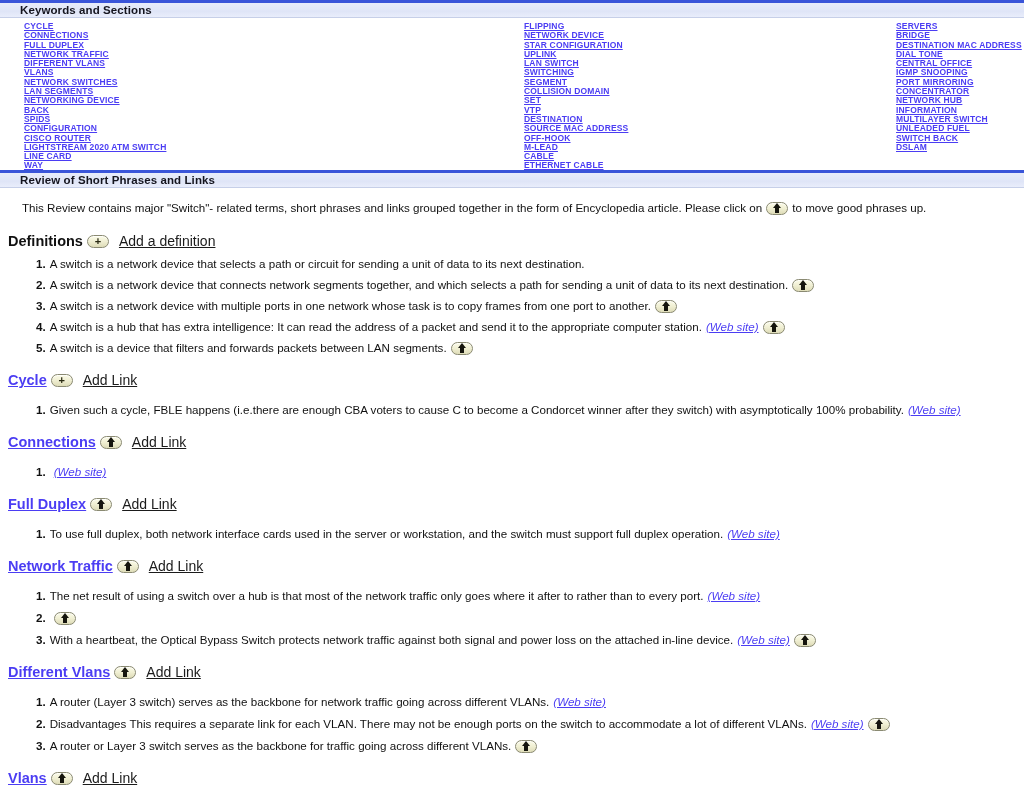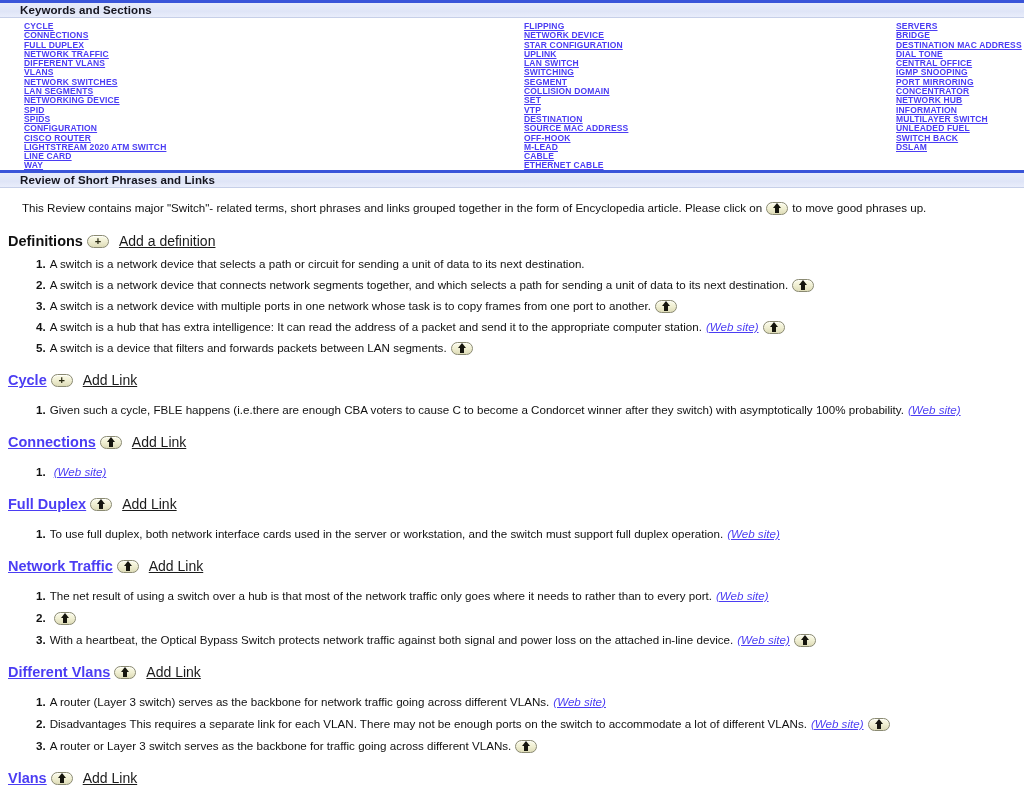--- a/index.html
+++ b/index.html
@@ -180,21 +180,21 @@
   <div class="kwcol c1">
       <span class="kw">CYCLE</span>
       <span class="kw">CONNECTIONS</span>
       <span class="kw">FULL DUPLEX</span>
       <span class="kw">NETWORK TRAFFIC</span>
       <span class="kw">DIFFERENT VLANS</span>
       <span class="kw">VLANS</span>
       <span class="kw">NETWORK SWITCHES</span>
       <span class="kw">LAN SEGMENTS</span>
       <span class="kw">NETWORKING DEVICE</span>
-      <span class="kw">SPID</span>
+      <span class="kw">BACK</span>
       <span class="kw">SPIDS</span>
       <span class="kw">CONFIGURATION</span>
       <span class="kw">CISCO ROUTER</span>
       <span class="kw">LIGHTSTREAM 2020 ATM SWITCH</span>
       <span class="kw">LINE CARD</span>
       <span class="kw">WAY</span>
     </div>
   <div class="kwcol c3">
       <span class="kw">SERVERS</span>
       <span class="kw">BRIDGE</span>
@@ -336,21 +336,21 @@
         <div class="group-head">
           <span class="group-title link">Network Traffic</span>
           <span class="pill">
             <span class="arrow"></span>
           </span>
           <span class="group-action">Add Link</span>
         </div>
         <ul class="entries">
           <li class="entry first-entry">
             <span class="num">1.</span>
-            <span class="etext">The net result of using a switch over a hub is that most of the network traffic only goes where it needs to rather than to every port.</span>
+            <span class="etext">The net result of using a switch over a hub is that most of the network traffic only goes where it after to rather than to every port.</span>
             <span class="weblink">(Web site)</span>
           </li>
           <li class="entry">
             <span class="num">2.</span>
             <span class="pill">
               <span class="arrow"></span>
             </span>
           </li>
           <li class="entry">
             <span class="num">3.</span>

